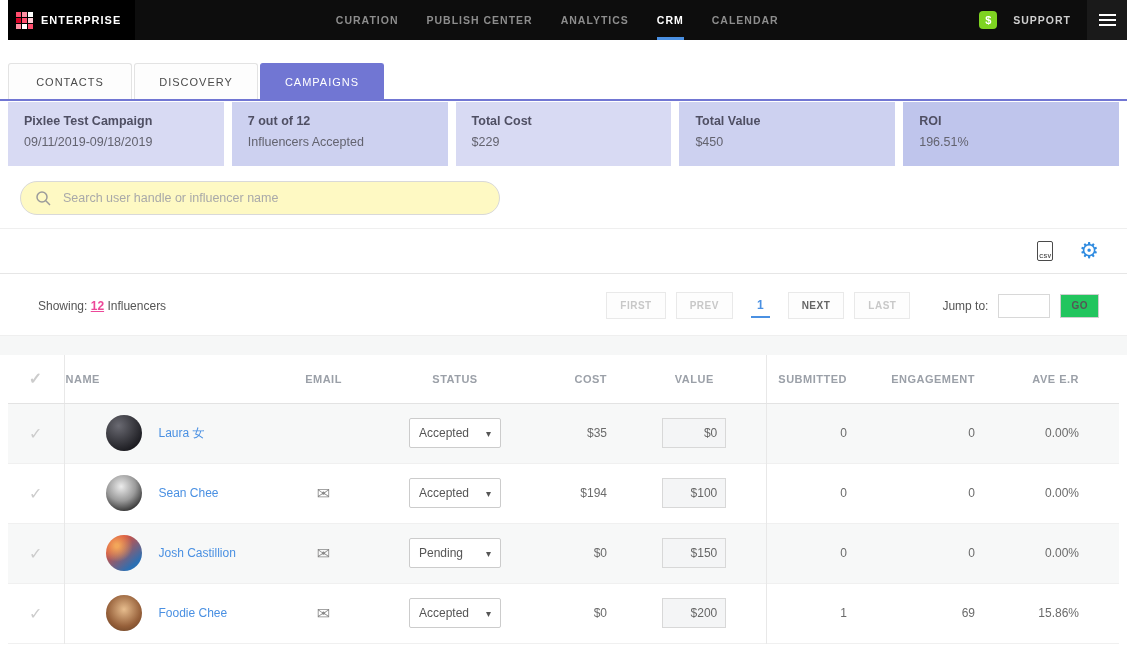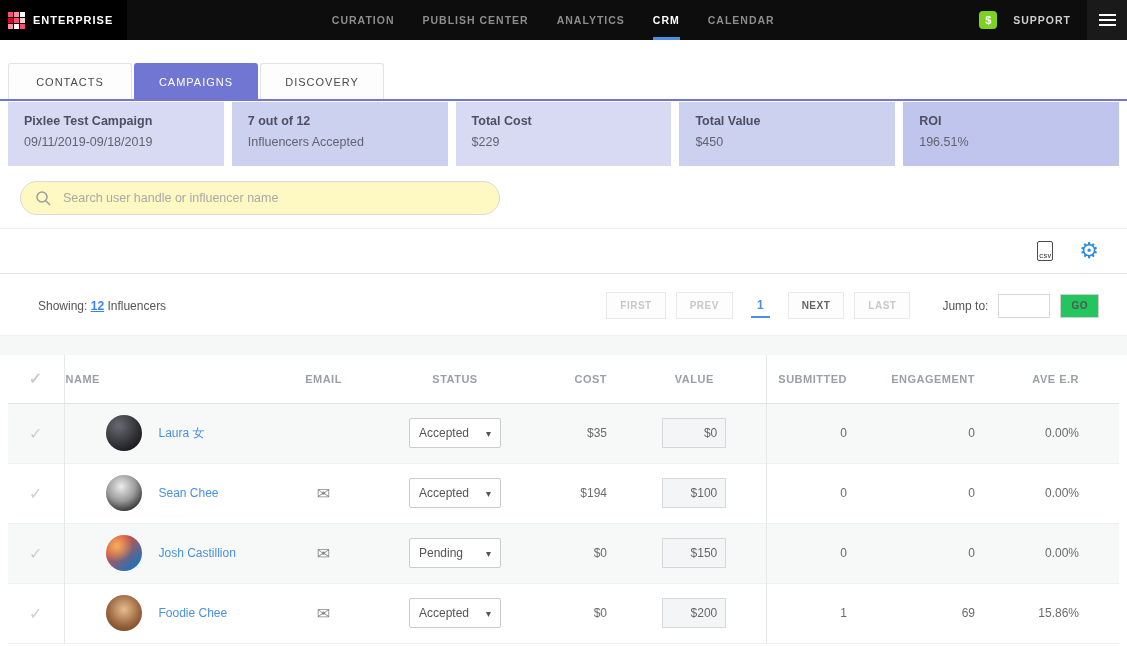--- a/index.html
+++ b/index.html
@@ -3,21 +3,21 @@
 <meta charset="utf-8">
 <style>
   * { box-sizing: border-box; }
   html,body { margin:0; padding:0; }
   body {
     width:1127px; height:646px; overflow:hidden; background:#fff;
     font-family:"Liberation Sans", sans-serif; color:#555;
   }
 
   
-  .navbar { height:40px; background:#0d0d0d; display:flex; align-items:stretch; }
+  .navbar { height:40px; background:#0d0d0d; display:flex; align-items:stretch;margin-left:8px; }
   .brand { display:flex; align-items:center; gap:8px; background:#000; padding:0 14px 0 8px; }
   .logo-grid { width:17px; height:17px; display:grid; grid-template-columns:repeat(3,1fr); gap:1px; }
   .logo-grid i { display:block; }
   .logo-grid i:nth-child(1){background:#ff4d6d}.logo-grid i:nth-child(2){background:#ff8fa3}
   .logo-grid i:nth-child(3){background:#fff}.logo-grid i:nth-child(4){background:#d90429}
   .logo-grid i:nth-child(5){background:#ff4d6d}.logo-grid i:nth-child(6){background:#ffccd5}
   .logo-grid i:nth-child(7){background:#ff8fa3}.logo-grid i:nth-child(8){background:#fff}
   .logo-grid i:nth-child(9){background:#ff4d6d}
   .brand-text { color:#fff; font-size:11px; font-weight:700; letter-spacing:1px; }
   .nav-items { flex:1; display:flex; justify-content:center; align-items:stretch; gap:28px; }
@@ -58,21 +58,21 @@
     display:flex; align-items:center; justify-content:flex-end; gap:26px; padding-right:28px; }
   .csv-icon { width:16px; height:20px; border:1.5px solid #4a4a4a; border-radius:2px;
     position:relative; cursor:pointer; }
   .csv-icon span { position:absolute; bottom:1px; left:0; right:0; text-align:center;
     font-size:5.5px; font-weight:700; color:#4a4a4a; letter-spacing:.3px; }
   .gear-icon { font-size:22px; color:#2f8be0; line-height:1; cursor:pointer; }
 
   
   .listing-row { display:flex; align-items:center; padding:18px 28px 16px 38px; }
   .showing { font-size:12px; color:#555; }
-  .showing b { color:#3b82f6;text-decoration:underline; }
+  .showing b { color:#ec4899;text-decoration:underline; }
   .pager { margin-left:auto; display:flex; align-items:center; gap:10px; }
   .pg-btn { border:1px solid #e9e9e9; background:#fdfdfd; padding:7px 13px; font-size:10px;
     font-weight:700; letter-spacing:.5px; color:#666; cursor:pointer;
     font-family:"Liberation Sans", sans-serif; }
   .pg-btn.disabled { color:#c8c8c8; cursor:default; }
   .page-current { color:#4a90e2; font-size:12px; font-weight:700; border-bottom:2px solid #4a90e2;
     padding:4px 6px; margin:0 8px; cursor:pointer; }
   .jump-group { display:flex; align-items:center; gap:10px; margin-left:32px; }
   .jump-label { font-size:12px; color:#555; }
   .jump-input { width:52px; height:24px; border:1px solid #d8d8d8; font-size:12px; padding:0 5px;
@@ -161,23 +161,23 @@
         <i></i>
         <i></i>
         <i></i>
       </span>
   </div>
 </div>
 
 <div class="tab-bar" id="tab-bar">
   <div class="tab">CONTACTS</div>
 
+  <div class="tab">DISCOVERY</div>
+
   <div class="tab active">CAMPAIGNS</div>
-
-  <div class="tab">DISCOVERY</div>
 </div>
 
 <div class="stats" id="stats">
   <div class="stat-cell" style="background: rgb(216, 218, 243);">
     <div class="stat-title">Pixlee Test Campaign</div>
     <div class="stat-value">09/11/2019-09/18/2019</div>
   </div>
 
   <div class="stat-cell" style="background: rgb(205, 209, 240);">
     <div class="stat-title">7 out of 12</div>

